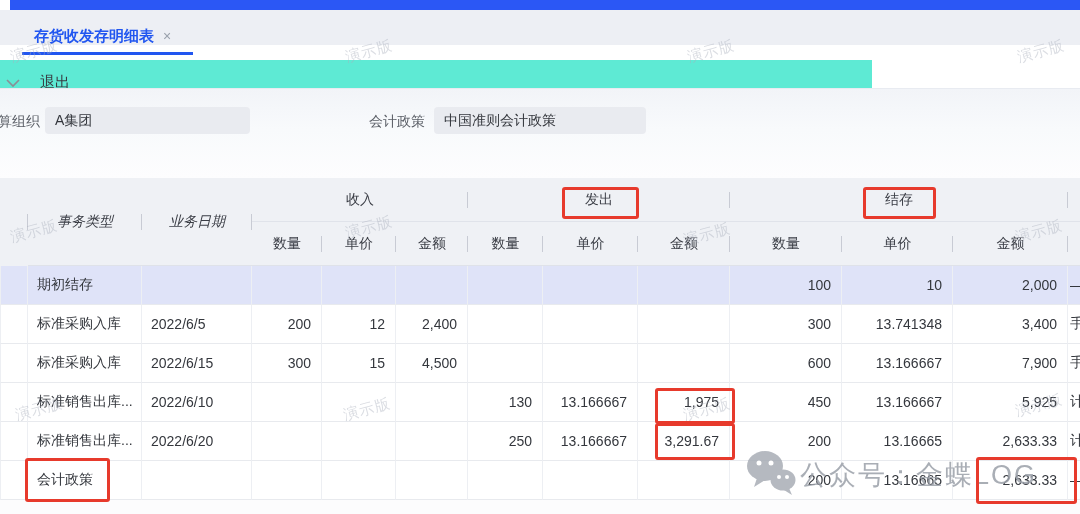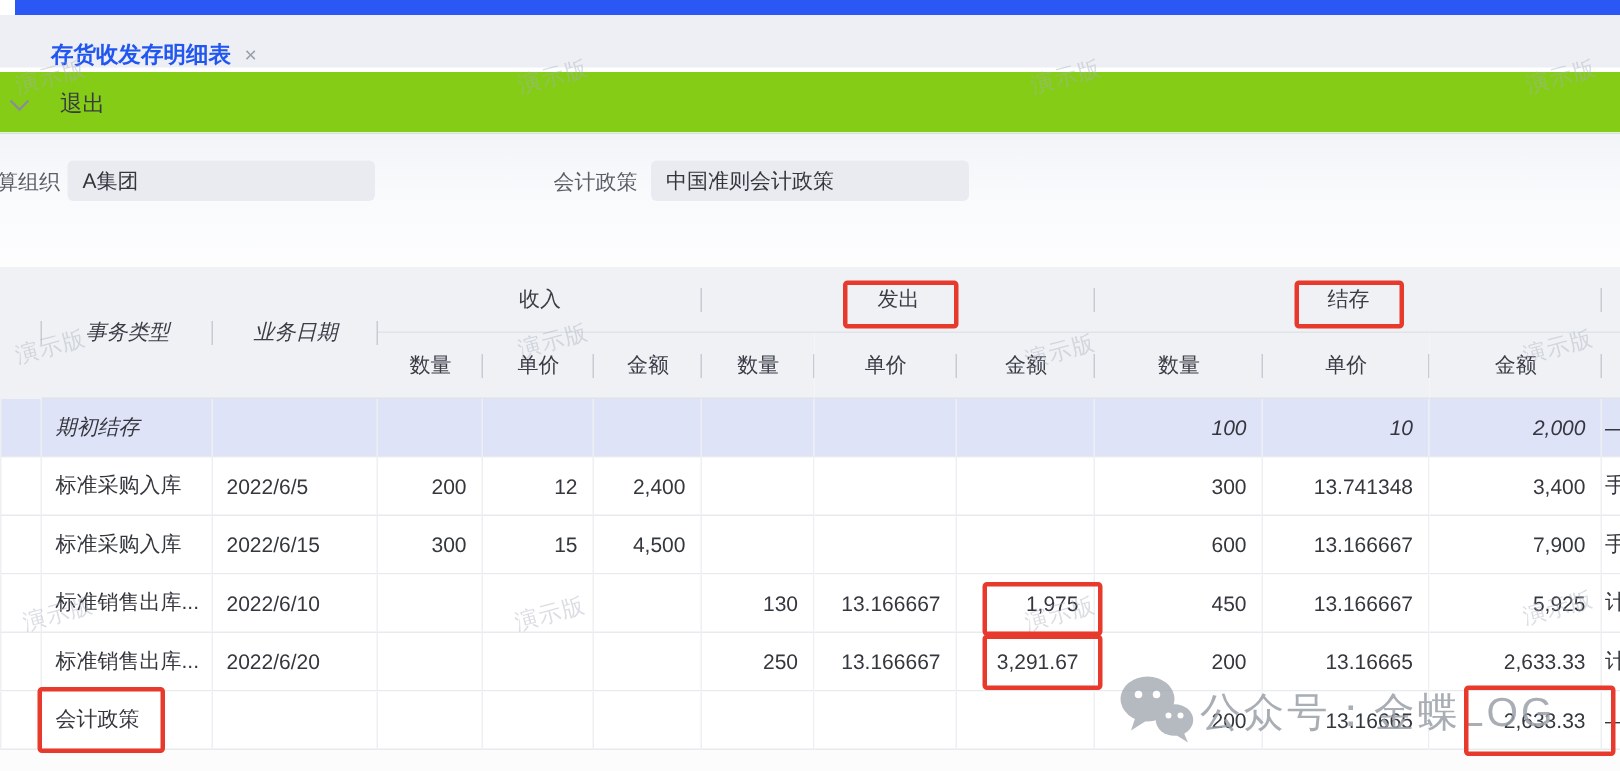--- a/index.html
+++ b/index.html
@@ -9,21 +9,21 @@
 
   
   .topbar { position:absolute; left:0; top:0; width:1080px; height:10px; background:#2b57f5; }
   .topbar-notch { position:absolute; left:0; top:0; width:10px; height:10px; background:#ffffff; }
   .tabbar { position:absolute; left:0; top:10px; width:1080px; height:35px; background:#edeff4; }
   .tab { position:absolute; left:22px; top:10px; height:32px; display:flex; align-items:center; gap:9px; padding:0 12px; cursor:pointer; }
   .tab-label { color:#2156f0; font-weight:bold; font-size:15px; white-space:nowrap; }
   .tab-close { color:#99a0ab; font-size:14px; line-height:1; }
   .tab-underline { position:absolute; left:22px; top:42px; width:171px; height:3px; background:#2156f0; }
 
-  .toolbar { position:absolute; left:0; top:48px; width:1080px; height:43px; background:#84cc16; }
+  .toolbar { position:absolute; left:0; top:60px; width:872px; height:43px; background:#5eead4; }
   .chevron { position:absolute; left:5px; top:15px; }
   .exit-btn { position:absolute; left:40px; top:0; height:43px; line-height:43px; font-size:15px; color:#383b42; cursor:pointer; }
 
   
   .filter-panel { position:absolute; left:0; top:88px; width:1080px; height:90px;
     background:linear-gradient(180deg,#f2f4f8 0%,#f8fafc 45%,#fdfdfe 100%); border-top:1px solid #e8ebf1;text-decoration:underline; }
   .f-label { position:absolute; top:19px; height:26px; line-height:26px; font-size:14px; color:#5a5e66; white-space:nowrap; }
   .f-input { position:absolute; top:18px; height:27px; line-height:27px; background:#e9ebf0; border-radius:4px; font-size:14px; color:#33363c; padding-left:10px; white-space:nowrap; overflow:hidden; }
   .f-org-label { left:-2px; width:44px; }
   .f-org-input { left:45px; width:205px; }
@@ -44,21 +44,21 @@
   .g-in  { grid-column:4 / span 3; }
   .g-out { grid-column:7 / span 3; }
   .g-bal { grid-column:10 / span 3; }
   .row { display:contents; }
   .c { background:#fff; border-right:1px solid #edeff3; border-bottom:1px solid #e8eaee;
     display:flex; align-items:center; font-size:14px; color:#34373d; overflow:hidden; white-space:nowrap; }
   .c.txt { padding-left:9px; }
   .c.num { justify-content:flex-end; padding-right:10px; }
   .c.ca { border-left:1px solid #edeff3; }
   .c.extra { border-right:none; padding-left:2px; }
-  .row.hl .c { background:#dfe3f8;font-style:italic; }
+  .row.hl .c { background:#dfe3f8; }
   .bottom-strip { position:absolute; left:0; top:500px; width:1080px; height:14px; background:#fcfcfd; }
 
   
   .wm { position:absolute; color:#a9afbc; opacity:.42; font-size:15px; letter-spacing:1px;
     transform:rotate(-15deg); white-space:nowrap; z-index:3; pointer-events:none; }
   .redbox { position:absolute; border:3px solid #e73a2c; border-radius:3px; z-index:5; pointer-events:none; }
   .b-issue   { left:562px; top:187px; width:77px;  height:32px; }
   .b-balance { left:863px; top:187px; width:73px;  height:32px; }
   .b-1975    { left:655px; top:388px; width:80px;  height:36px; }
   .b-3291    { left:655px; top:423px; width:80px;  height:37px; }

